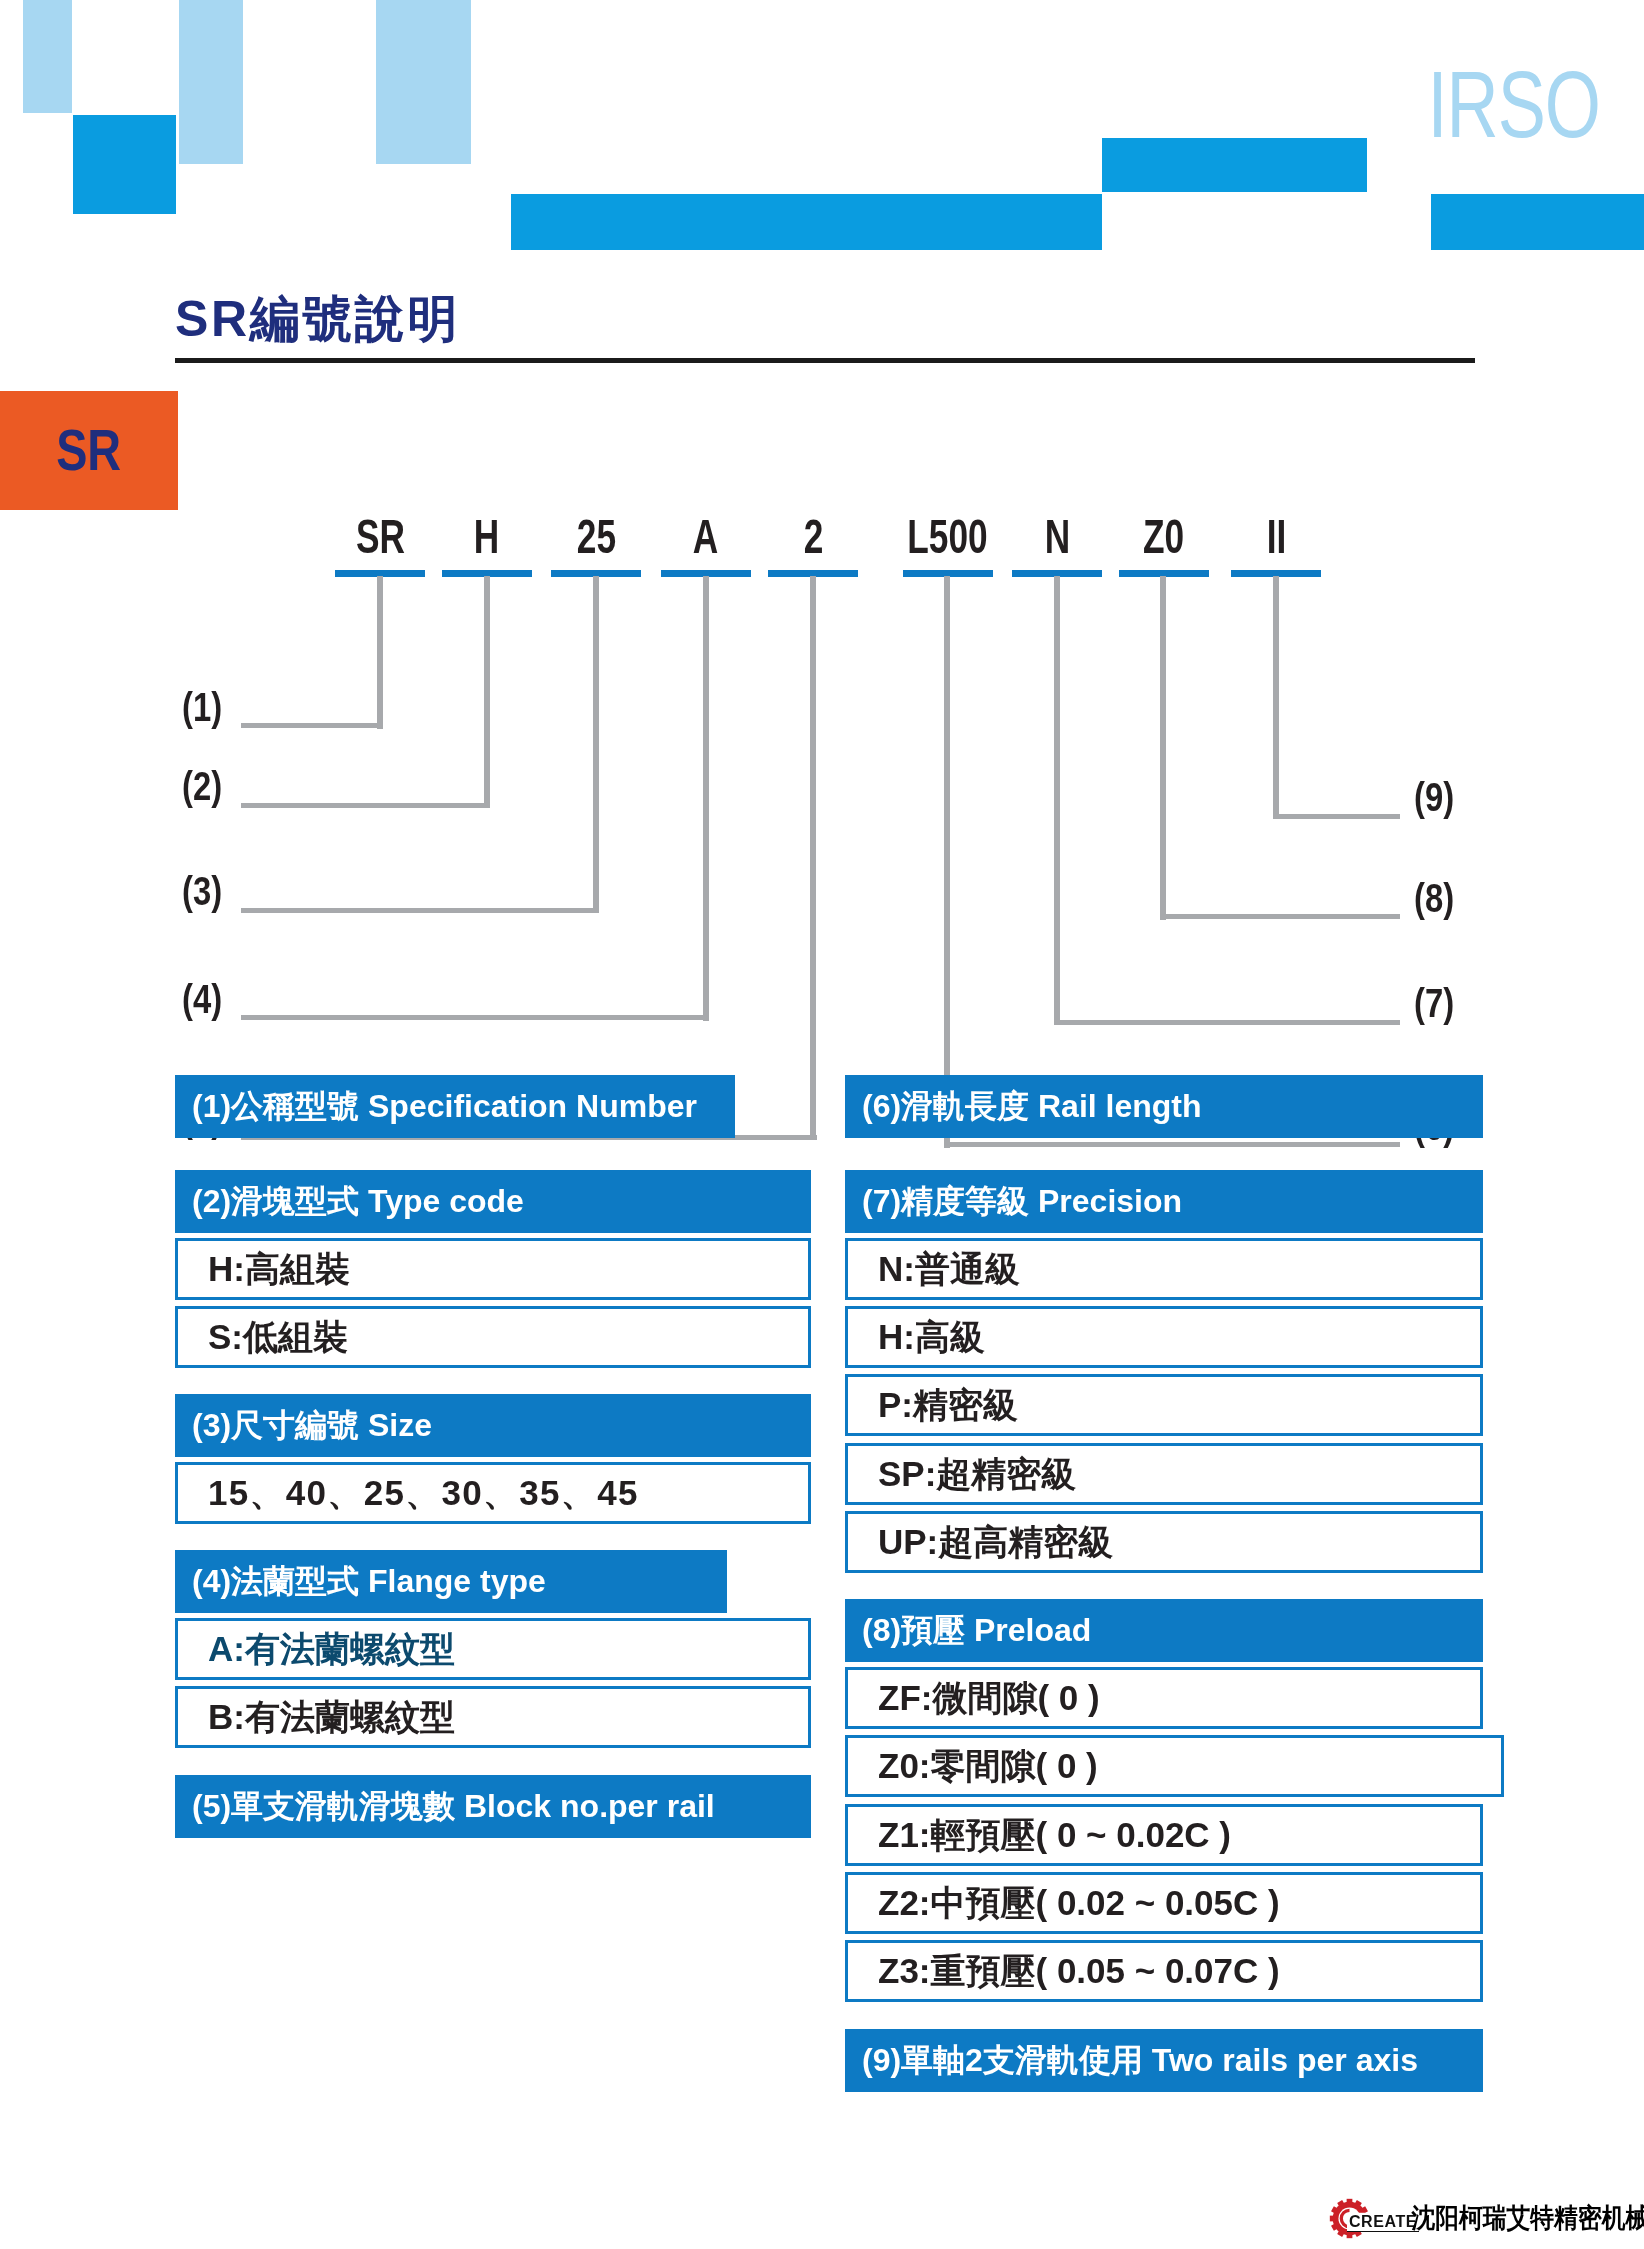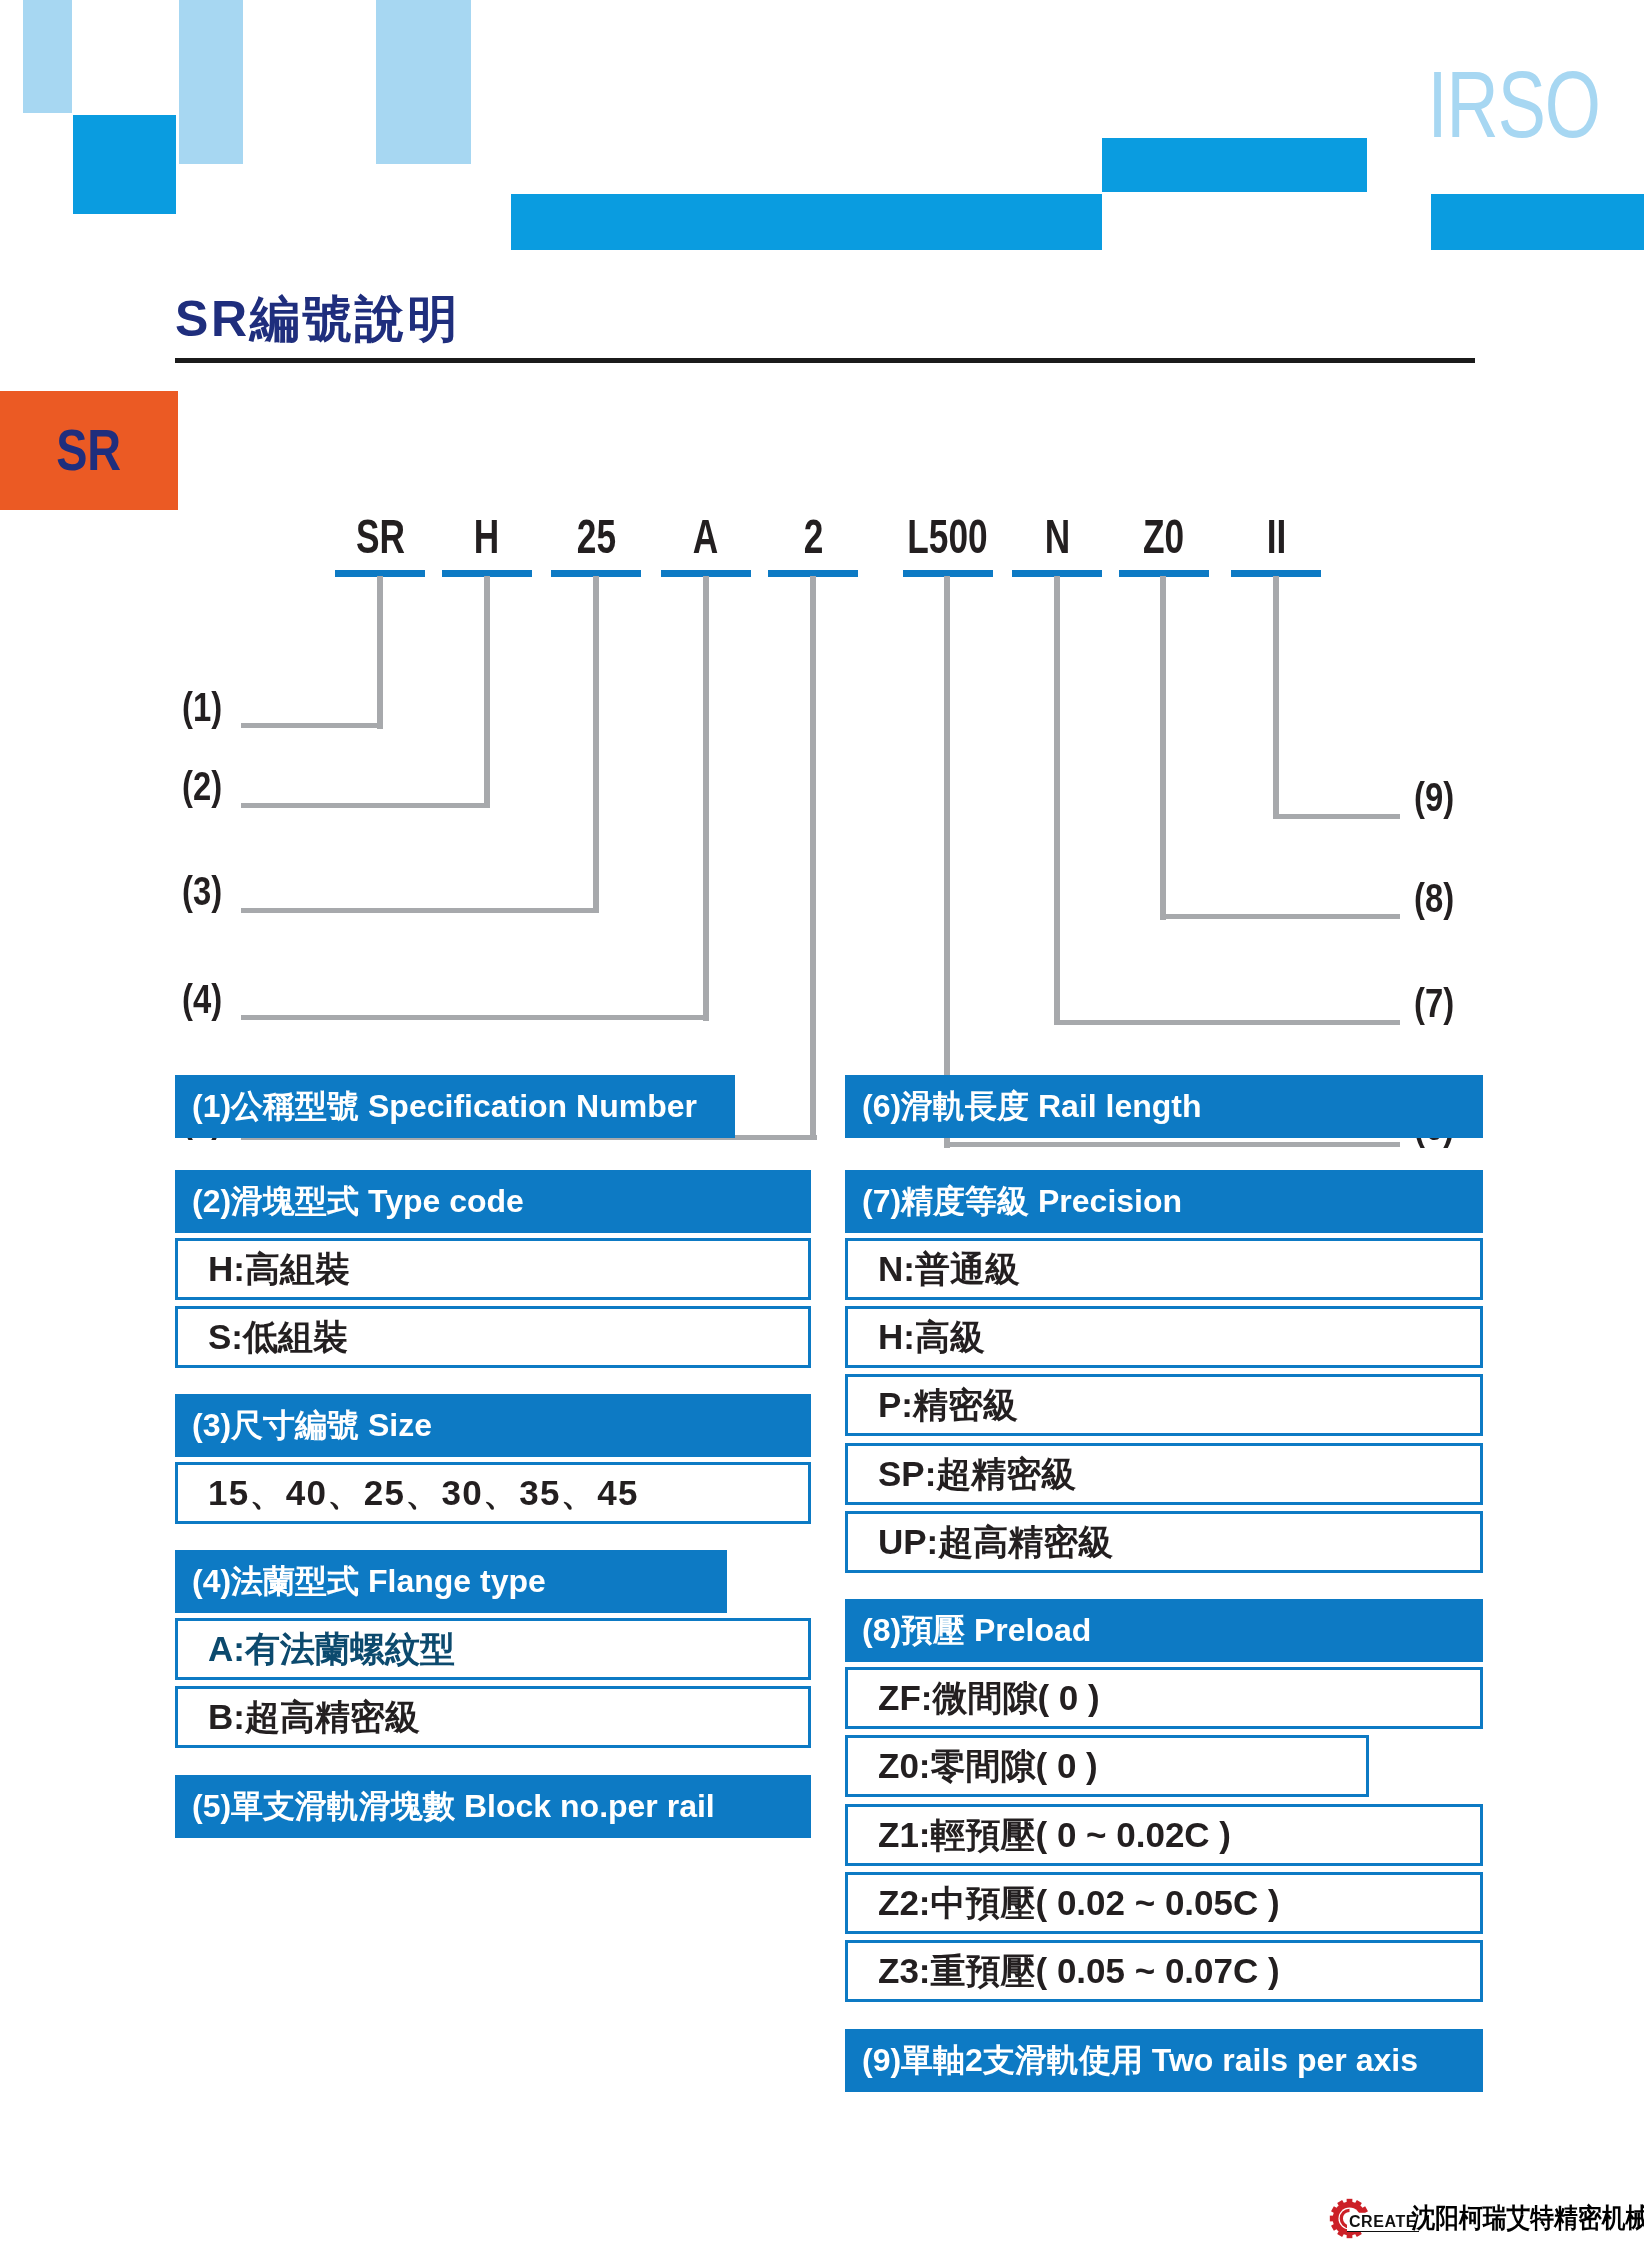--- a/index.html
+++ b/index.html
@@ -108,36 +108,36 @@
 
   <div class="thead" style="left:175px;top:1170px;width:636px;background:#0d7ac4;">(2)滑塊型式 Type code</div>
   <div class="trow" style="left:175px;top:1238px;width:636px;border:3.2px solid #0d7ac4;color:#231f20;">H:高組裝</div>
   <div class="trow" style="left:175px;top:1306px;width:636px;border:3.2px solid #0d7ac4;color:#231f20;">S:低組裝</div>
 
   <div class="thead" style="left:175px;top:1394px;width:636px;background:#0d7ac4;">(3)尺寸編號 Size</div>
   <div class="trow" style="left:175px;top:1462px;width:636px;border:3.2px solid #0d7ac4;color:#231f20;letter-spacing:1.3px;">15、40、25、30、35、45</div>
 
   <div class="thead" style="left:175px;top:1550px;width:552px;background:#0d7ac4;">(4)法蘭型式 Flange type</div>
   <div class="trow" style="left:175px;top:1618px;width:636px;border:3.2px solid #0d7ac4;color:#0c4a6e;">A:有法蘭螺紋型</div>
-  <div class="trow" style="left:175px;top:1686px;width:636px;border:3.2px solid #0d7ac4;color:#231f20;">B:超高精密級</div>
+  <div class="trow" style="left:175px;top:1686px;width:636px;border:3.2px solid #0d7ac4;color:#231f20;">B:有法蘭螺紋型</div>
 
   <div class="thead" style="left:175px;top:1775px;width:636px;background:#0d7ac4;">(5)單支滑軌滑塊數 Block no.per rail</div>
 
   <div class="thead" style="left:845px;top:1075px;width:638px;background:#0d7ac4;">(6)滑軌長度 Rail length</div>
 
   <div class="thead" style="left:845px;top:1170px;width:638px;background:#0d7ac4;">(7)精度等級 Precision</div>
   <div class="trow" style="left:845px;top:1238px;width:638px;border:3.2px solid #0d7ac4;color:#231f20;">N:普通級</div>
   <div class="trow" style="left:845px;top:1306px;width:638px;border:3.2px solid #0d7ac4;color:#231f20;">H:高級</div>
   <div class="trow" style="left:845px;top:1374px;width:638px;border:3.2px solid #0d7ac4;color:#231f20;">P:精密級</div>
   <div class="trow" style="left:845px;top:1443px;width:638px;border:3.2px solid #0d7ac4;color:#231f20;">SP:超精密級</div>
   <div class="trow" style="left:845px;top:1511px;width:638px;border:3.2px solid #0d7ac4;color:#231f20;">UP:超高精密級</div>
 
   <div class="thead" style="left:845px;top:1599px;width:638px;background:#0d7ac4;">(8)預壓 Preload</div>
   <div class="trow" style="left:845px;top:1667px;width:638px;border:3.2px solid #0d7ac4;color:#231f20;">ZF:微間隙( 0 )</div>
-  <div class="trow" style="left:845px;top:1735px;width:524px;border:3.2px solid #0d7ac4;color:#231f20;">Z0:零間隙( 0 )</div>
+  <div class="trow" style="left:845px;top:1735px;width:659px;border:3.2px solid #0d7ac4;color:#231f20;">Z0:零間隙( 0 )</div>
   <div class="trow" style="left:845px;top:1804px;width:638px;border:3.2px solid #0d7ac4;color:#231f20;">Z1:輕預壓( 0 ~ 0.02C )</div>
   <div class="trow" style="left:845px;top:1872px;width:638px;border:3.2px solid #0d7ac4;color:#231f20;">Z2:中預壓( 0.02 ~ 0.05C )</div>
   <div class="trow" style="left:845px;top:1940px;width:638px;border:3.2px solid #0d7ac4;color:#231f20;">Z3:重預壓( 0.05 ~ 0.07C )</div>
 
   <div class="thead" style="left:845px;top:2029px;width:638px;background:#0d7ac4;">(9)單軸2支滑軌使用 Two rails per axis</div>
 
   <svg class="abs" style="left:1329px;top:2198px;" width="41" height="41" viewBox="0 0 100 100">
     <g fill="#cc2027">
       <rect x="43" y="2" width="14" height="96"></rect>
       <rect x="43" y="2" width="14" height="96" transform="rotate(30 50 50)"></rect>

